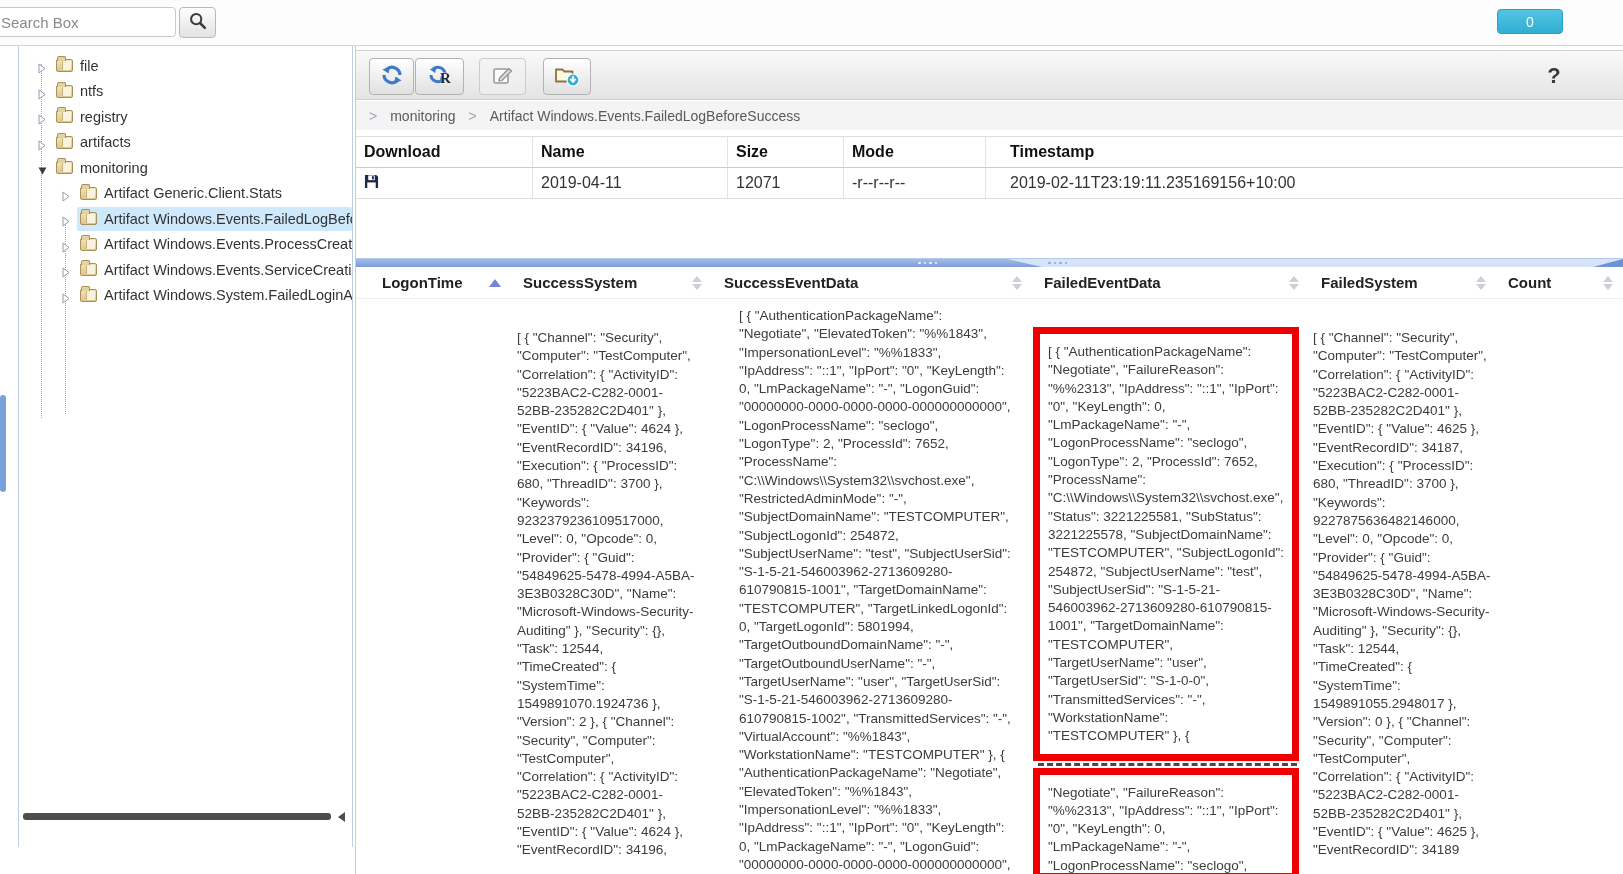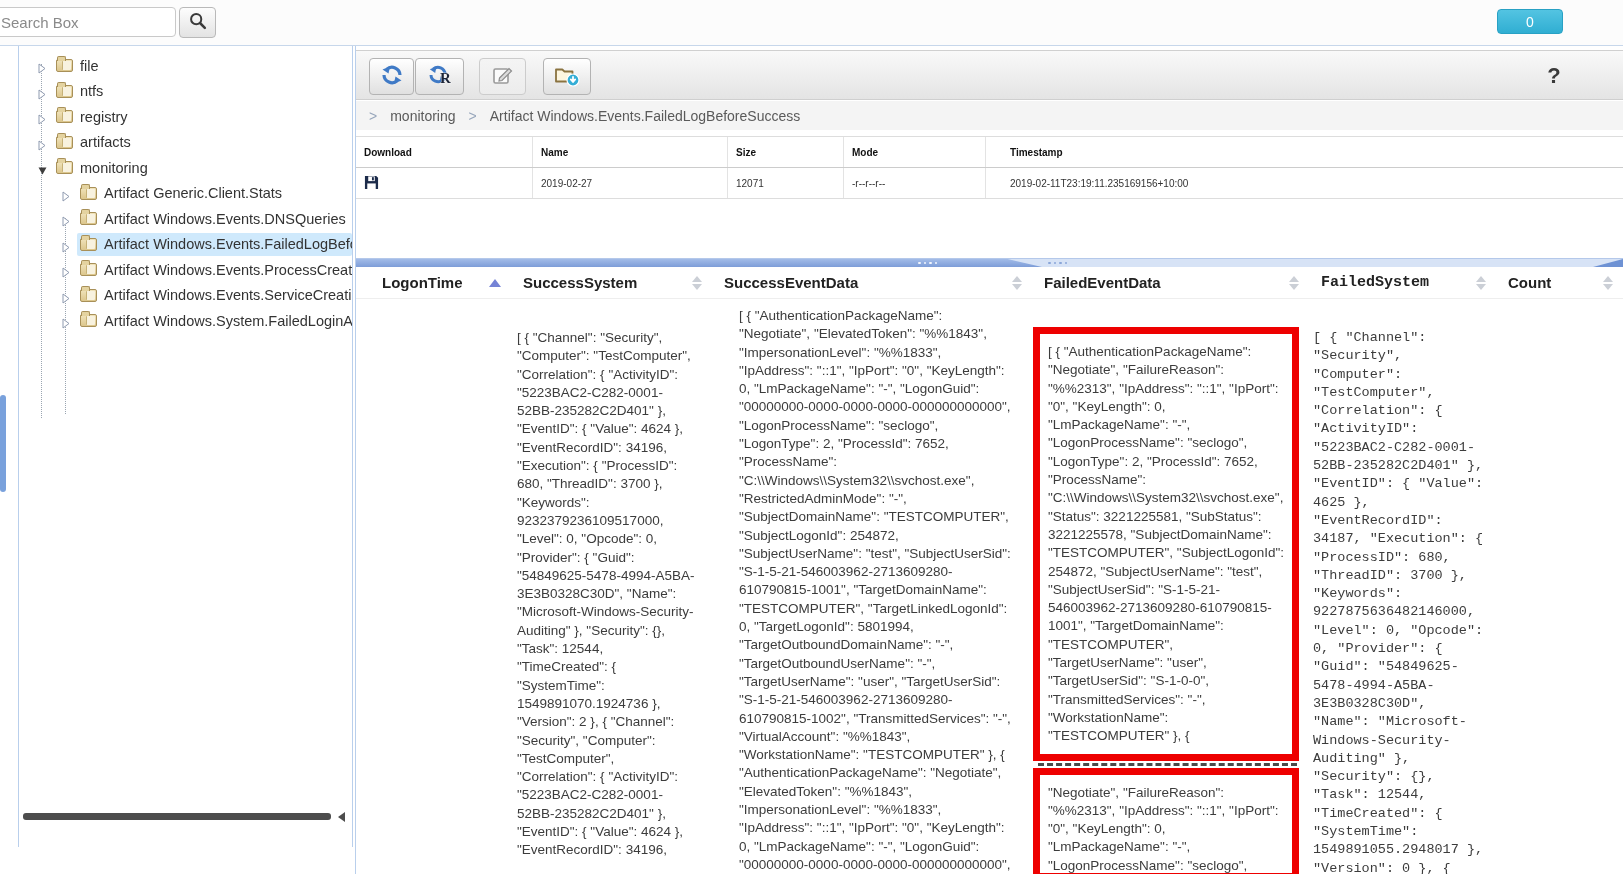--- a/index.html
+++ b/index.html
@@ -92,21 +92,21 @@
     position:absolute; left:0; top:55px; width:100%; height:29px;
     background:#f4f4f4; display:flex; align-items:center; font-size:14px; color:#5a5a5a;
   }
   .breadcrumb .sep { color:#97a6bb; margin:0 13px; }
   .breadcrumb .crumb { cursor:pointer; }
 
   
   .file-table { position:absolute; left:0; top:90px; width:100%; }
   .ft-row { display:flex; border-bottom:1px solid #ddd; }
   .ft-row.head { border-top:1px solid #ddd; border-bottom:1px solid #ccc; }
-  .ft-cell { padding:6px 8px; font-size:10px; color:#333; border-right:1px solid #e3e3e3; height:30px; display:flex; align-items:center;text-align:center; }
+  .ft-cell { padding:6px 8px; font-size:16px; color:#333; border-right:1px solid #e3e3e3; height:30px; display:flex; align-items:center;text-align:center; }
   .ft-row.head .ft-cell { font-weight:bold; color:#111; }
   .ft-cell:last-child { border-right:none; }
   .c-dl { width:177px; } .c-name { width:195px; } .c-size { width:116px; } .c-mode { width:142px; } .c-ts { flex:1;margin-left:16px; }
 
   
   .splitter { position:absolute; left:0; top:212px; width:100%; height:9px; background:#d7e3f6; border-top:1px solid #b4c8ea; cursor:row-resize; }
   .splitter .thumb { position:absolute; left:0; top:0; height:8px; width:686px;
     background:linear-gradient(#a3bce8,#7d9dd8);
     clip-path:polygon(0 0, 95% 0, 100% 100%, 0 100%); }
   .grip-dots { position:absolute; top:2.5px; display:flex; gap:3px; }
@@ -126,21 +126,21 @@
   .sort-both .dn { width:0; height:0; border-left:5px solid transparent; border-right:5px solid transparent; border-top:6px solid #cbcfd6; }
 
   .grid-body { position:absolute; left:0; top:253px; width:100%; height:575px; overflow:hidden; display:flex; }
   .gb-cell { font-size:13.5px; line-height:18.3px; color:#3c3c3c; overflow-wrap:break-word; }
   .json-text { overflow-wrap:break-word; }
 
   .col-logontime   { width:155px; }
   .col-ssys        { width:201px; }
   .col-sevent      { width:320px; }
   .col-fevent      { width:277px; }
-  .col-fsys        { width:187px;font-family:Liberation Mono, monospace; }
+  .col-fsys        { width:187px; }
   .col-count       { flex:1;gap:36px; }
 
   .gb-cell.col-logontime { }
   .gb-cell.col-ssys   { padding:30px 17px 0 6px; }
   .gb-cell.col-sevent { padding:8px 15px 0 27px; }
   .gb-cell.col-fsys   { padding:30px 5px 0 4px; }
 
   .gb-cell.col-fevent { padding-top:28px; }
   .ann-box { border:7px solid #ee0000; margin-left:1px; margin-right:10px; padding:9px 5px 8px 8px; }
   .ann-box.second { height:112px; overflow:hidden; }
@@ -204,27 +204,20 @@
       <span class="folder"></span>
       <span class="tree-label">monitoring</span>
     </div>
 
     <div class="tree-row child">
       <span class="exp"><svg width="10" height="11">
             <path d="M2 1 L8 5.5 L2 10 Z" fill="#fff" stroke="#8f9bb0"></path>
           </svg></span>
       <span class="folder"></span>
       <span class="tree-label">Artifact Generic.Client.Stats</span>
-    </div>
-    <div class="tree-row child">
-      <span class="exp"><svg width="10" height="11">
-            <path d="M2 1 L8 5.5 L2 10 Z" fill="#fff" stroke="#8f9bb0"></path>
-          </svg></span>
-      <span class="folder"></span>
-      <span class="tree-label">Artifact Windows.Events.DNSQueries</span>
     </div>
     <div class="tree-row child selected">
       <span class="sel-bg"></span>
       <span class="exp"><svg width="10" height="11">
             <path d="M2 1 L8 5.5 L2 10 Z" fill="#fff" stroke="#8f9bb0"></path>
           </svg></span>
       <span class="folder"></span>
       <span class="tree-label">Artifact Windows.Events.FailedLogBefore</span>
     </div>
     <div class="tree-row child">
@@ -323,21 +316,21 @@
       <div class="ft-cell c-dl">
         <span>
           <svg width="15" height="15" viewBox="0 0 16 16">
             <path d="M1 1 L13 1 L15 3 L15 15 L1 15 Z" fill="#1c2b4a"></path>
             <rect x="4.5" y="1.5" width="7" height="5" fill="#ffffff"></rect>
             <rect x="8.5" y="2.3" width="2" height="3.4" fill="#1c2b4a"></rect>
             <rect x="3.5" y="9" width="9" height="6" fill="#ffffff"></rect>
           </svg>
         </span>
       </div>
-      <div class="ft-cell c-name">2019-02-27</div>
+      <div class="ft-cell c-name">2019-04-11</div>
       <div class="ft-cell c-size">12071</div>
       <div class="ft-cell c-mode">-r--r--r--</div>
       <div class="ft-cell c-ts">2019-02-11T23:19:11.235169156+10:00</div>
     </div>
   </div>
 
   <div class="splitter">
     <div class="thumb"></div>
     <div class="grip-dots dots-white">
         <i></i>

